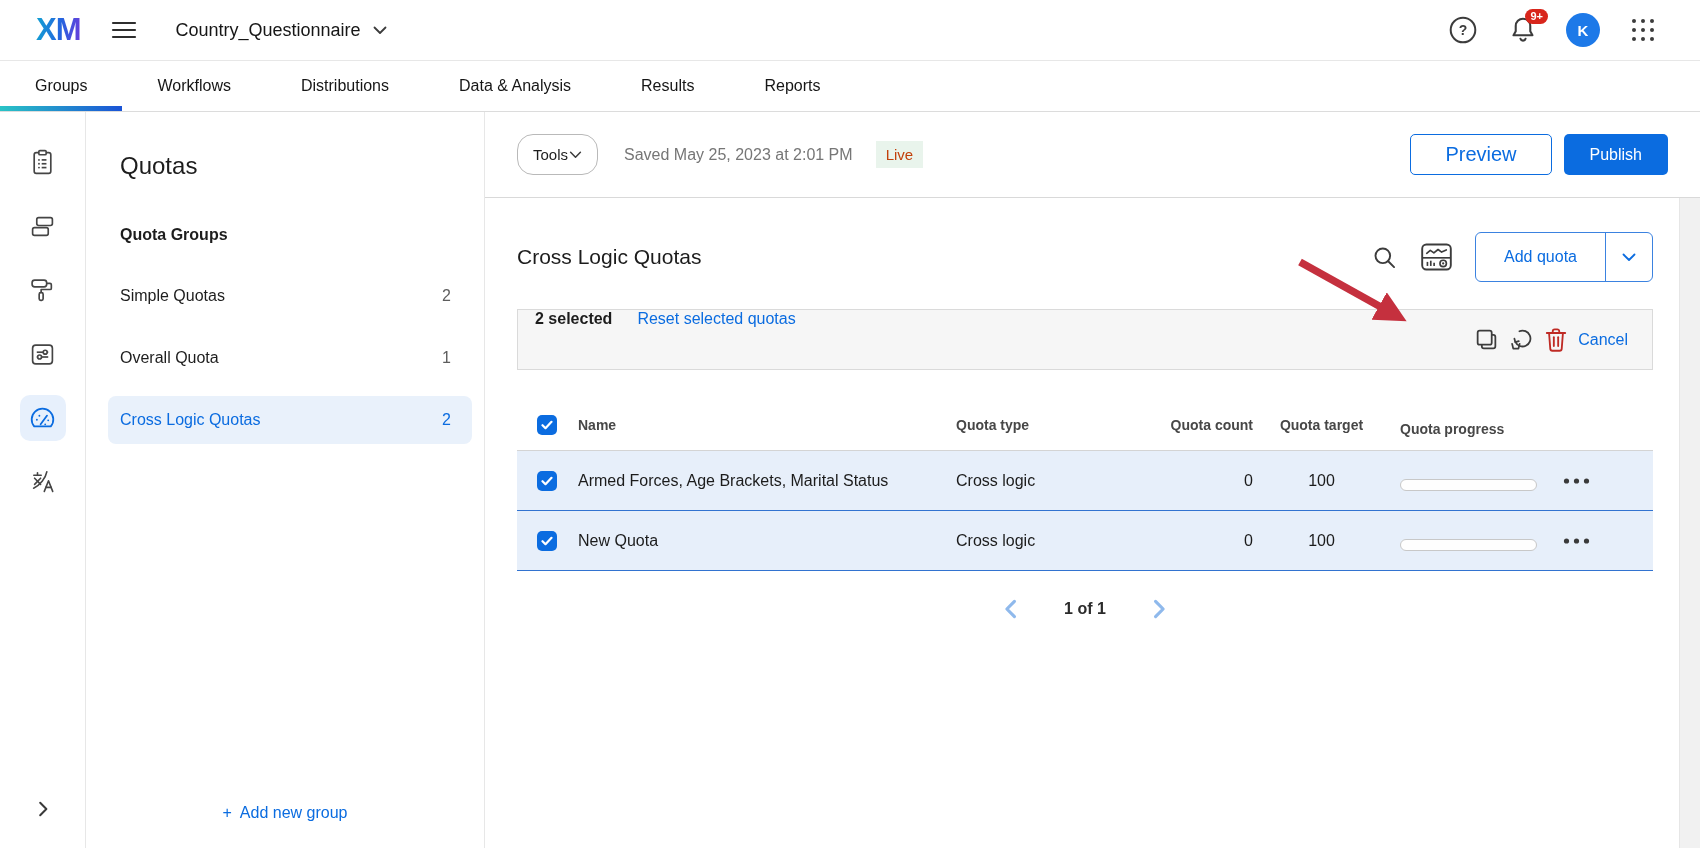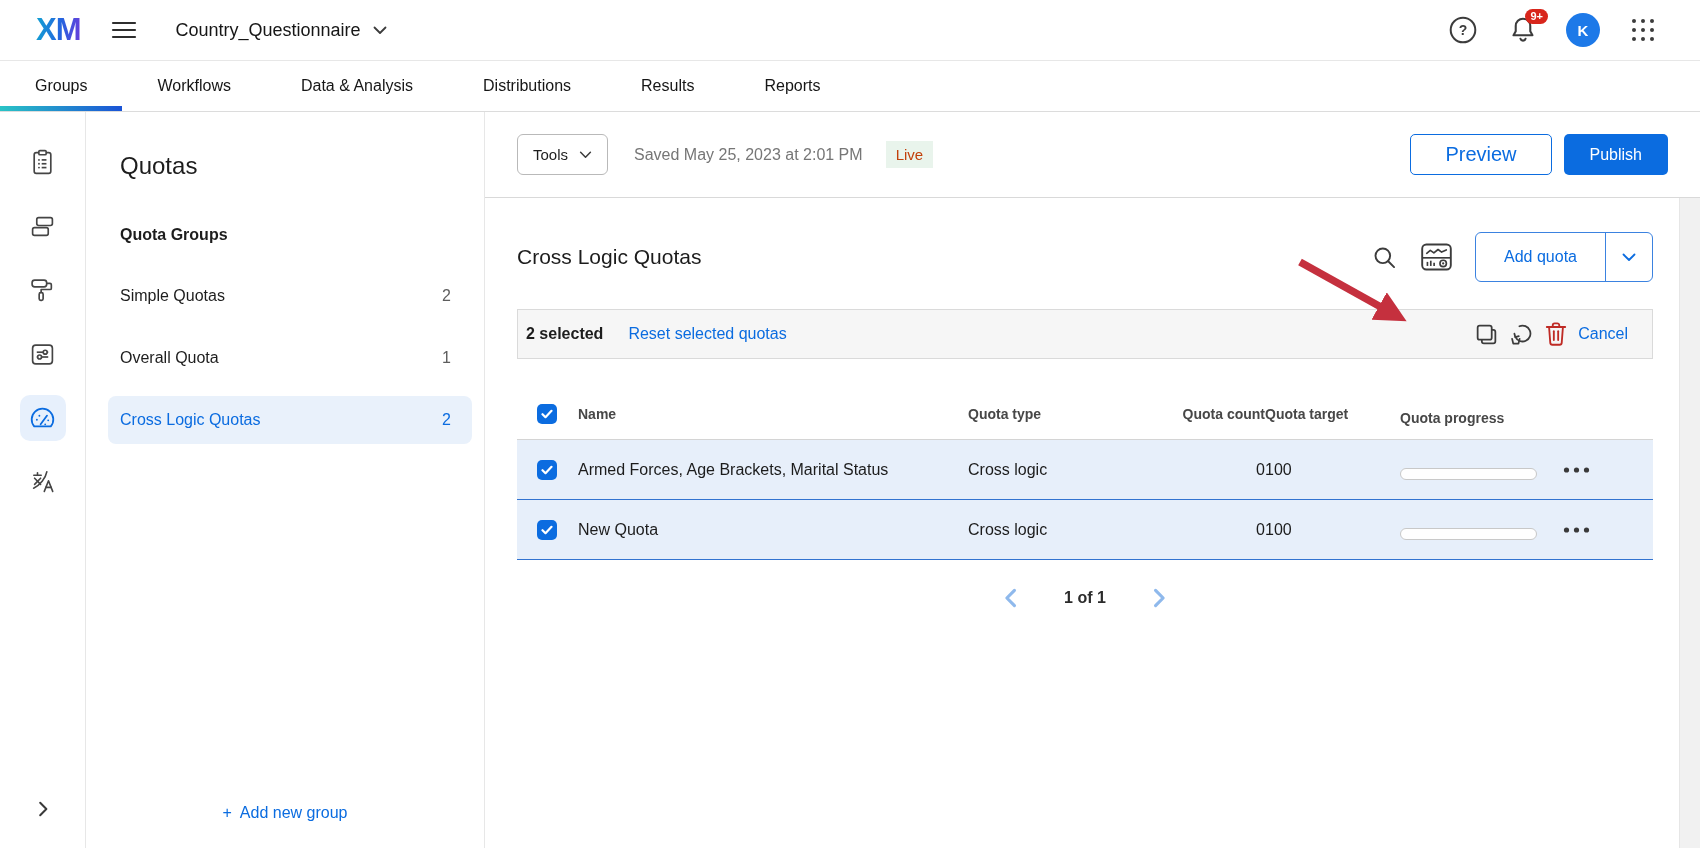--- a/index.html
+++ b/index.html
@@ -46,58 +46,58 @@
            display:flex; align-items:center; justify-content:space-between; font-size:16px; color:#1d1d1d; cursor:pointer;gap:25px; }
   .qitem .qcount { color:#5d5d5d; }
   .qitem.active { background:#e9f1fb; color:#0b6ce0; }
   .qitem.active .qcount { color:#0b6ce0; }
   .add-group { position:absolute; bottom:26px; left:0; right:0; display:flex; justify-content:center; align-items:center; gap:8px;
                color:#0b6ce0; font-size:16px; font-weight:500; cursor:pointer; }
 
   
   .main { flex:1; position:relative; }
   .toolbar { height:86px; display:flex; align-items:center; padding:0 32px; border-bottom:1px solid #d9d9d9; }
-  .tools-btn { height:41px; padding:0 15px; border:1px solid #b9b9b9; border-radius:6px; background:#fff;
-               display:flex; align-items:center; gap:11px; font-size:15px; color:#1d1d1d; cursor:pointer; }
+  .tools-btn { height:41px; padding:0 15px; border:1px solid #b9b9b9; border-radius:16px; background:#fff;
+               display:flex; align-items:center; gap:1px; font-size:15px; color:#1d1d1d; cursor:pointer; }
   .saved-text { margin-left:26px; font-size:16px; color:#767676; }
   .live-badge { margin-left:23px; background:#e9f4ec; color:#c2410c; font-size:15px; padding:5px 10px; border-radius:0; }
   .toolbar-spacer { flex:1; }
   .btn-preview { height:41px; padding:0 34px; border:1px solid #0b6ce0; border-radius:5px; background:#fff;
                  color:#0b6ce0; font-size:20px; cursor:pointer; font-family:inherit; }
   .btn-publish { height:41px; margin-left:12px; padding:0 26px; border:none; border-radius:5px; background:#0b6ce0;
                  color:#fff; font-size:16px; cursor:pointer; font-family:inherit; }
 
   .content { margin:0 47px 0 32px; position:relative; }
   .section-head { margin-top:34px; display:flex; align-items:center; }
   .section-title { font-size:21px; color:#1c1c1c; }
   .section-actions { margin-left:auto; display:flex; align-items:center; gap:23px; }
   .icon-btn { display:flex; align-items:center; justify-content:center; cursor:pointer; background:none; border:none; padding:0; }
   .add-quota { display:flex; align-items:stretch; height:50px; border:1px solid #3b82e0; border-radius:6px; overflow:hidden; background:#fff; }
   .aq-main { padding:0 28px; display:flex; align-items:center; color:#0b6ce0; font-size:16px; cursor:pointer; }
   .aq-div { width:1px; background:#3b82e0; }
   .aq-caret { width:46px; display:flex; align-items:center; justify-content:center; color:#0b6ce0; cursor:pointer; }
 
-  .selection-bar { margin-top:27px; height:50px; background:#f6f6f6; border:1px solid #dadada;
-                   display:flex; align-items:center; padding:0 24px 0 8px; }
+  .selection-bar { margin-top:27px; height:61px; background:#f6f6f6; border:1px solid #dadada;
+                   display:flex; padding:0 24px 0 17px; }
   .sel-count { font-size:16px; font-weight:700; color:#1d1d1d; }
   .sel-reset { margin-left:25px; font-size:16px; color:#0b6ce0; cursor:pointer; }
   .sel-actions { margin-left:auto; display:flex; align-items:center; gap:10px; }
   .sel-cancel { font-size:16px; color:#0b6ce0; cursor:pointer; }
 
   
   .qtable { margin-top:29px; }
   .thead { height:52px; display:flex; align-items:center; padding-left:20px; border-bottom:1px solid #d4d4d4;
            font-size:14px; font-weight:700; color:#474747; }
   .trow { height:60px; display:flex; align-items:center; padding-left:20px; background:#e7effa;
           border-bottom:1px solid #3273d0; font-size:16px; color:#1c1c1c; cursor:pointer; }
   .cell-check { width:20px; margin-right:21px; display:flex; }
   .cell-name { flex:1; overflow:hidden; white-space:nowrap; }
   .cell-type { width:155px; }
   .cell-count { width:142px; text-align:right; }
-  .cell-target { width:113px; text-align:left; }
+  .cell-target { width:113px; text-align:center;margin-left:12px; }
   .cell-progress { width:159px; padding-left:22px; display:flex; align-items:center;margin-top:8px; }
   .cell-menu { width:116px; padding-left:26px; display:flex; align-items:center; }
   .cb { width:20px; height:20px; border-radius:5px; background:#0b6ce0; display:flex; align-items:center; justify-content:center; cursor:pointer; }
   .pbar { width:137px; height:12px; background:#fefefe; border:1px solid #c8c8c8; border-radius:7px; overflow:hidden; }
   .pfill { height:100%; background:#0b6ce0; }
   .row-menu { background:none; border:none; cursor:pointer; display:flex; padding:4px 0; }
 
   .pagination { margin-top:27px; display:flex; align-items:center; justify-content:center; gap:42px; }
   .pg-btn { background:none; border:none; cursor:pointer; display:flex; color:#8fb9ec; }
   .pg-label { font-size:16px; font-weight:700; color:#2b2b2b; }
@@ -155,22 +155,22 @@
             <circle cx="14" cy="23" r="2"></circle>
             <circle cx="23" cy="23" r="2"></circle>
           </svg>
       </div>
     </div>
   </div>
 
   <div class="tabbar">
     <div class="tab active">Groups</div>
     <div class="tab">Workflows</div>
+    <div class="tab">Distributions</div>
     <div class="tab">Data &amp; Analysis</div>
-    <div class="tab">Distributions</div>
     <div class="tab">Results</div>
     <div class="tab">Reports</div>
   </div>
 
   <div class="page-body">
 
     <div class="rail">
       <div class="rail-item">
         <svg width="25" height="27" viewBox="0 0 24 26" fill="none" stroke="currentColor" stroke-width="1.6">
             <rect x="4" y="3.5" width="16" height="20" rx="2"></rect>

